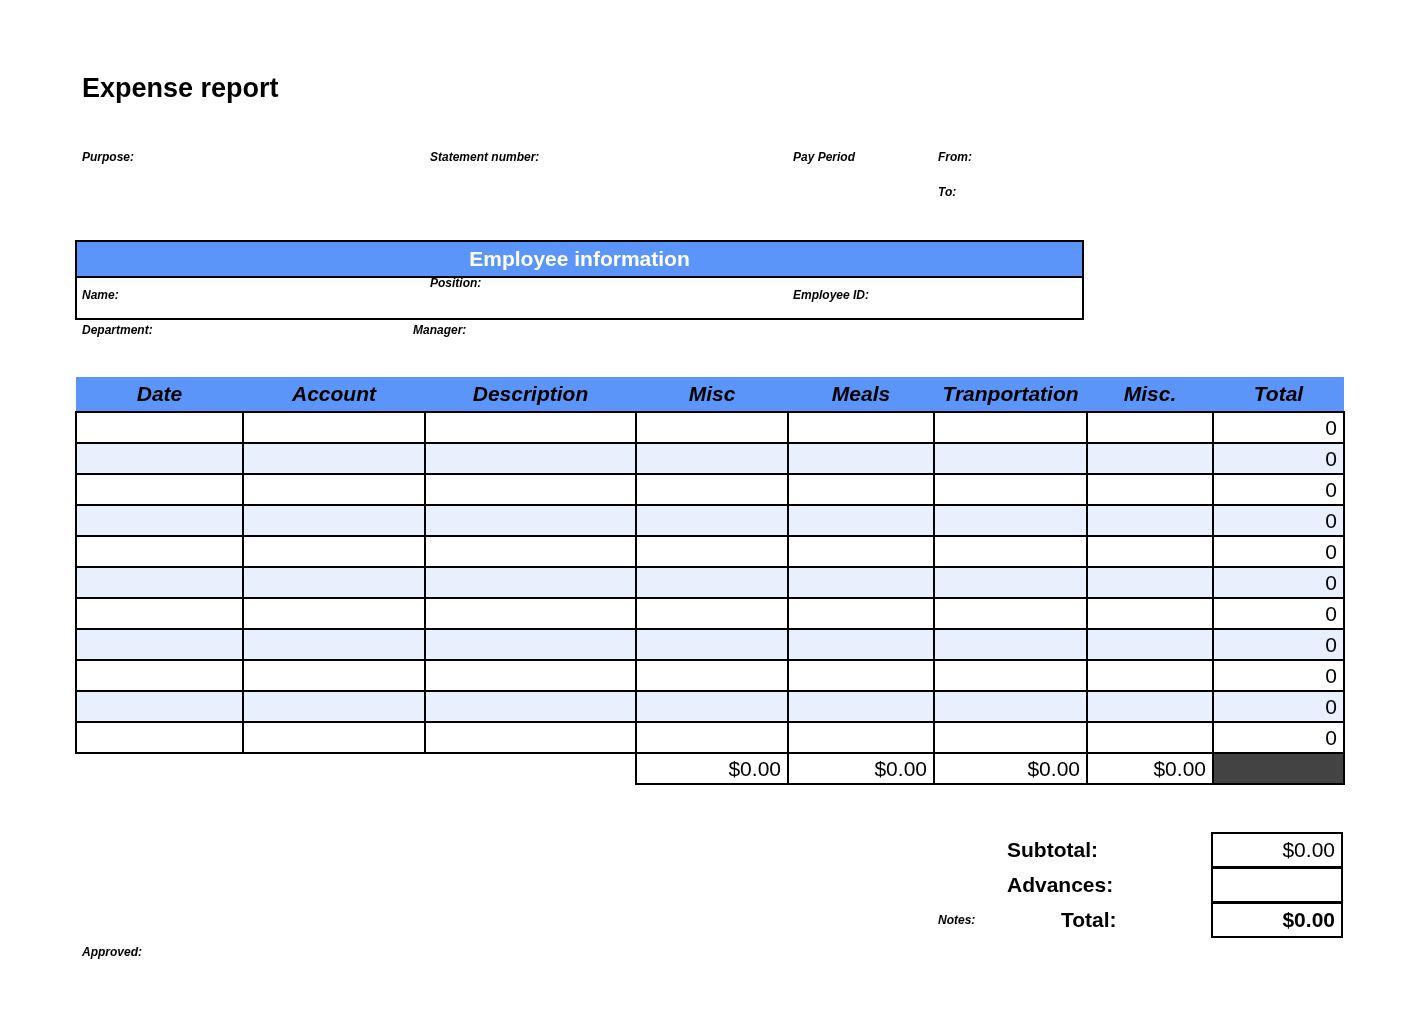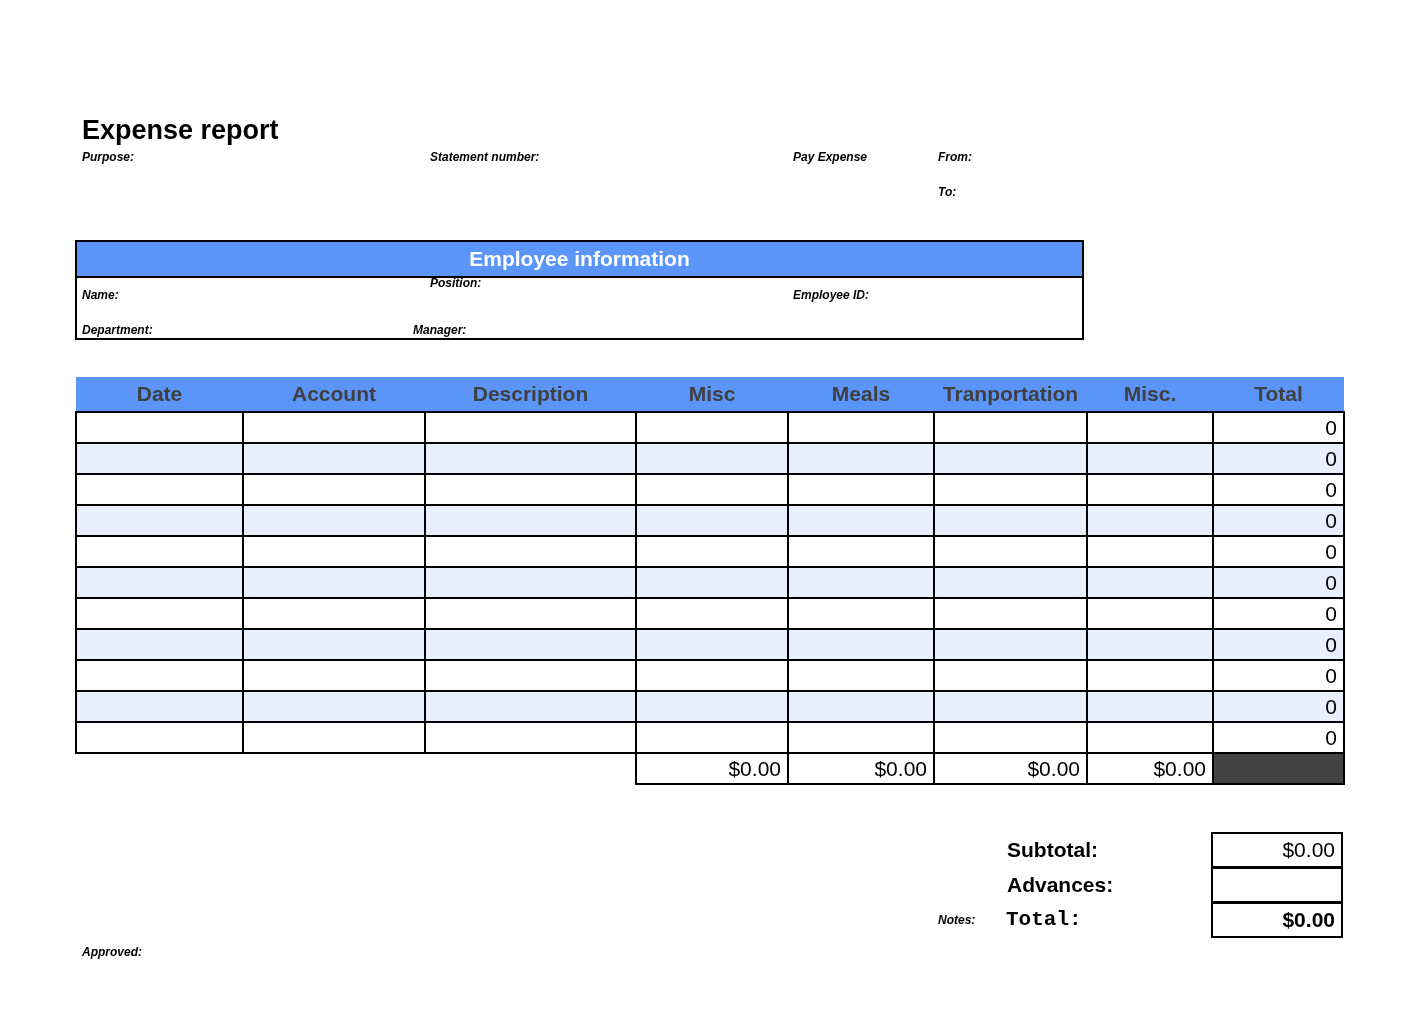--- a/index.html
+++ b/index.html
@@ -1,51 +1,51 @@
 <!DOCTYPE html>
 <html><head>
 <meta charset="utf-8">
 <style>
   html, body { margin:0; padding:0; background:#ffffff; }
   body { width:1428px; height:1012px; position:relative; overflow:hidden;
          font-family:"Liberation Sans", sans-serif; color:#000; }
   .abs { position:absolute; }
   .lbl { font-weight:bold; font-size:12px; line-height:24px; white-space:nowrap;font-style:italic; }
-  .title { font-weight:bold; font-size:27px; line-height:32px;margin-top:42px; }
+  .title { font-weight:bold; font-size:27px; line-height:32px; }
 
   
-  .emp-box { position:absolute; left:75px; top:240px; width:1009px; height:100px;
+  .emp-box { position:absolute; left:75px; top:240px; width:1009px; height:80px;
              border:2px solid #000; box-sizing:border-box;padding-left:9px; }
   .emp-head { position:absolute; left:0; top:0; right:0; height:34px; background:#5b95f9;
               border-bottom:2px solid #000; color:#fff; font-weight:bold; font-size:21px;
               line-height:34px; text-align:center; }
 
   
   .grid { position:absolute; left:75px; top:377px; border-collapse:collapse; table-layout:fixed; }
-  .grid th { background:#5b95f9; color:#404040; font-weight:bold; font-size:21px;
-             height:34px; padding:0; text-align:center; border:none; border-bottom:2px solid #000; }
+  .grid th { background:#5b95f9; color:#000000; font-weight:bold; font-size:21px;
+             height:34px; padding:0; text-align:center; border:none; border-bottom:2px solid #000;font-style:italic; }
   .grid td { border:2px solid #000; height:31px; padding:0 6px; font-size:21px; text-align:right;
              box-sizing:border-box; }
   .grid tr.alt td { background:#e8f0fd; }
   .grid tr.sum td.blank { border:none; border-top:2px solid #000; background:#fff; }
   .grid td.dark { background:#434343; }
 
   
   .tot-label { position:absolute; font-weight:bold; font-size:21px; text-align:left; width:200px; }
   .tot-cell { position:absolute; left:1211px; width:132px; height:36px; border:2px solid #000;
               box-sizing:border-box; font-size:21px; text-align:right; padding-right:6px; line-height:31px; }
 </style>
 </head>
 <body>
 
 <div class="abs title" style="left:82px;top:72px;">Expense report</div>
 
 <div class="abs lbl" style="left:82px;top:145px;">Purpose:</div>
 <div class="abs lbl" style="left:430px;top:145px;">Statement number:</div>
-<div class="abs lbl" style="left:793px;top:145px;">Pay Expense</div>
+<div class="abs lbl" style="left:793px;top:145px;">Pay Period</div>
 <div class="abs lbl" style="left:938px;top:145px;">From:</div>
 <div class="abs lbl" style="left:938px;top:180px;">To:</div>
 
 <div class="emp-box">
   <div class="emp-head">Employee information</div>
   <div class="abs lbl" style="left:5px;top:41px;">Name:</div>
   <div class="abs lbl" style="left:353px;top:29px;">Position:</div>
   <div class="abs lbl" style="left:716px;top:41px;">Employee ID:</div>
   <div class="abs lbl" style="left:5px;top:76px;">Department:</div>
   <div class="abs lbl" style="left:336px;top:76px;">Manager:</div>
@@ -197,17 +197,17 @@
       <td>$0.00</td>
       <td class="dark"></td>
     </tr>
   </tbody>
 </table>
 
 <div class="tot-label" style="left:1007px;top:838px;">Subtotal:</div>
 <div class="tot-cell" style="top:832px;">$0.00</div>
 <div class="tot-label" style="left:1007px;top:873px;">Advances:</div>
 <div class="tot-cell" style="top:867px;"></div>
-<div class="tot-label" style="left:1006px;top:908px;font-family:Liberation Mono, monospace;">Total:</div>
+<div class="tot-label" style="left:1061px;top:908px;">Total:</div>
 <div class="tot-cell" style="top:902px;font-weight:bold;">$0.00</div>
 
 <div class="abs lbl" style="left:82px;top:908px;margin-top:32px;">Approved:</div>
 <div class="abs lbl" style="left:938px;top:908px;">Notes:</div>
 
 </body></html>

